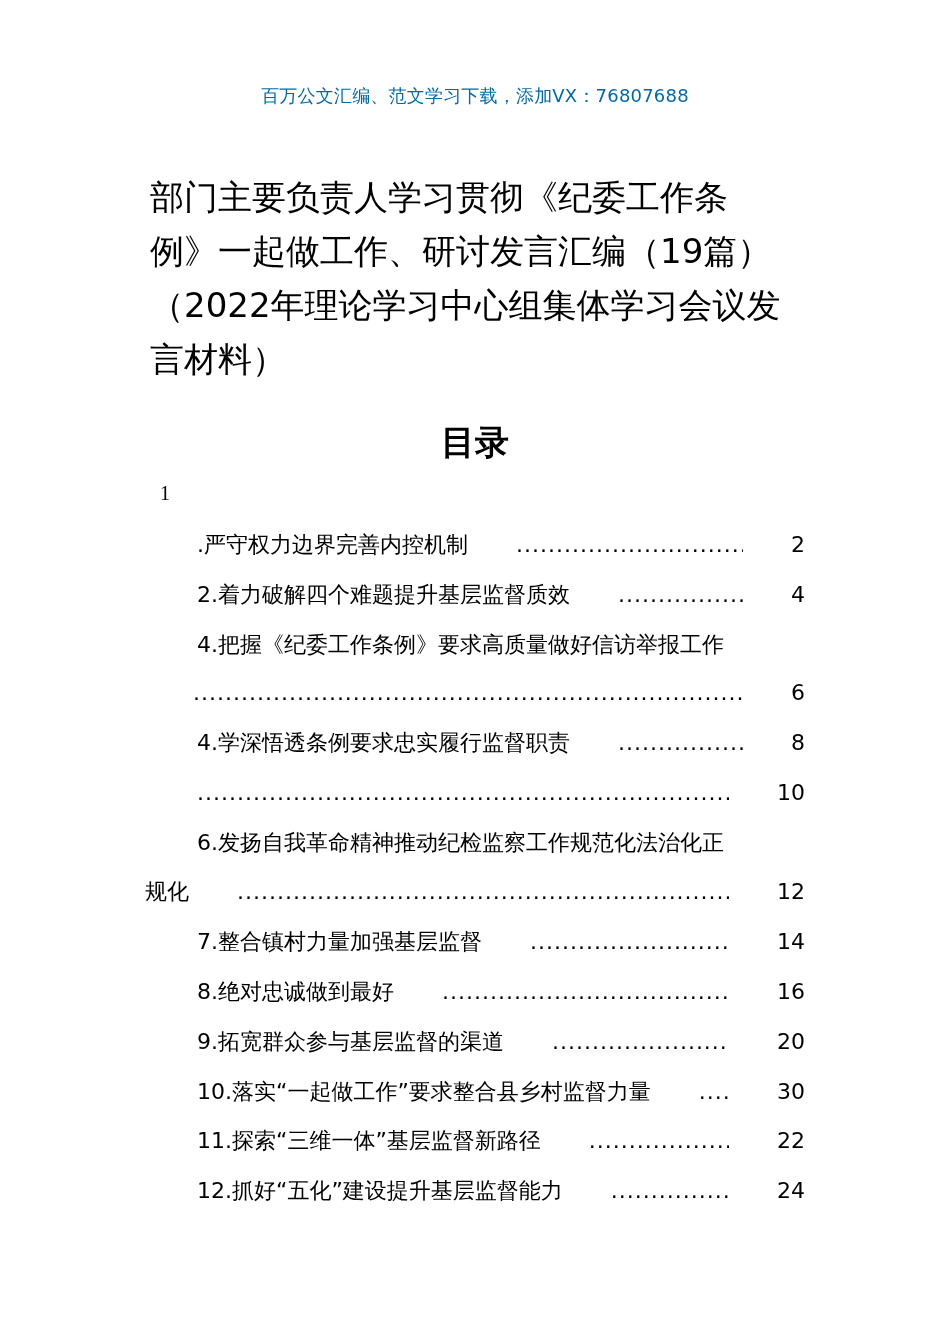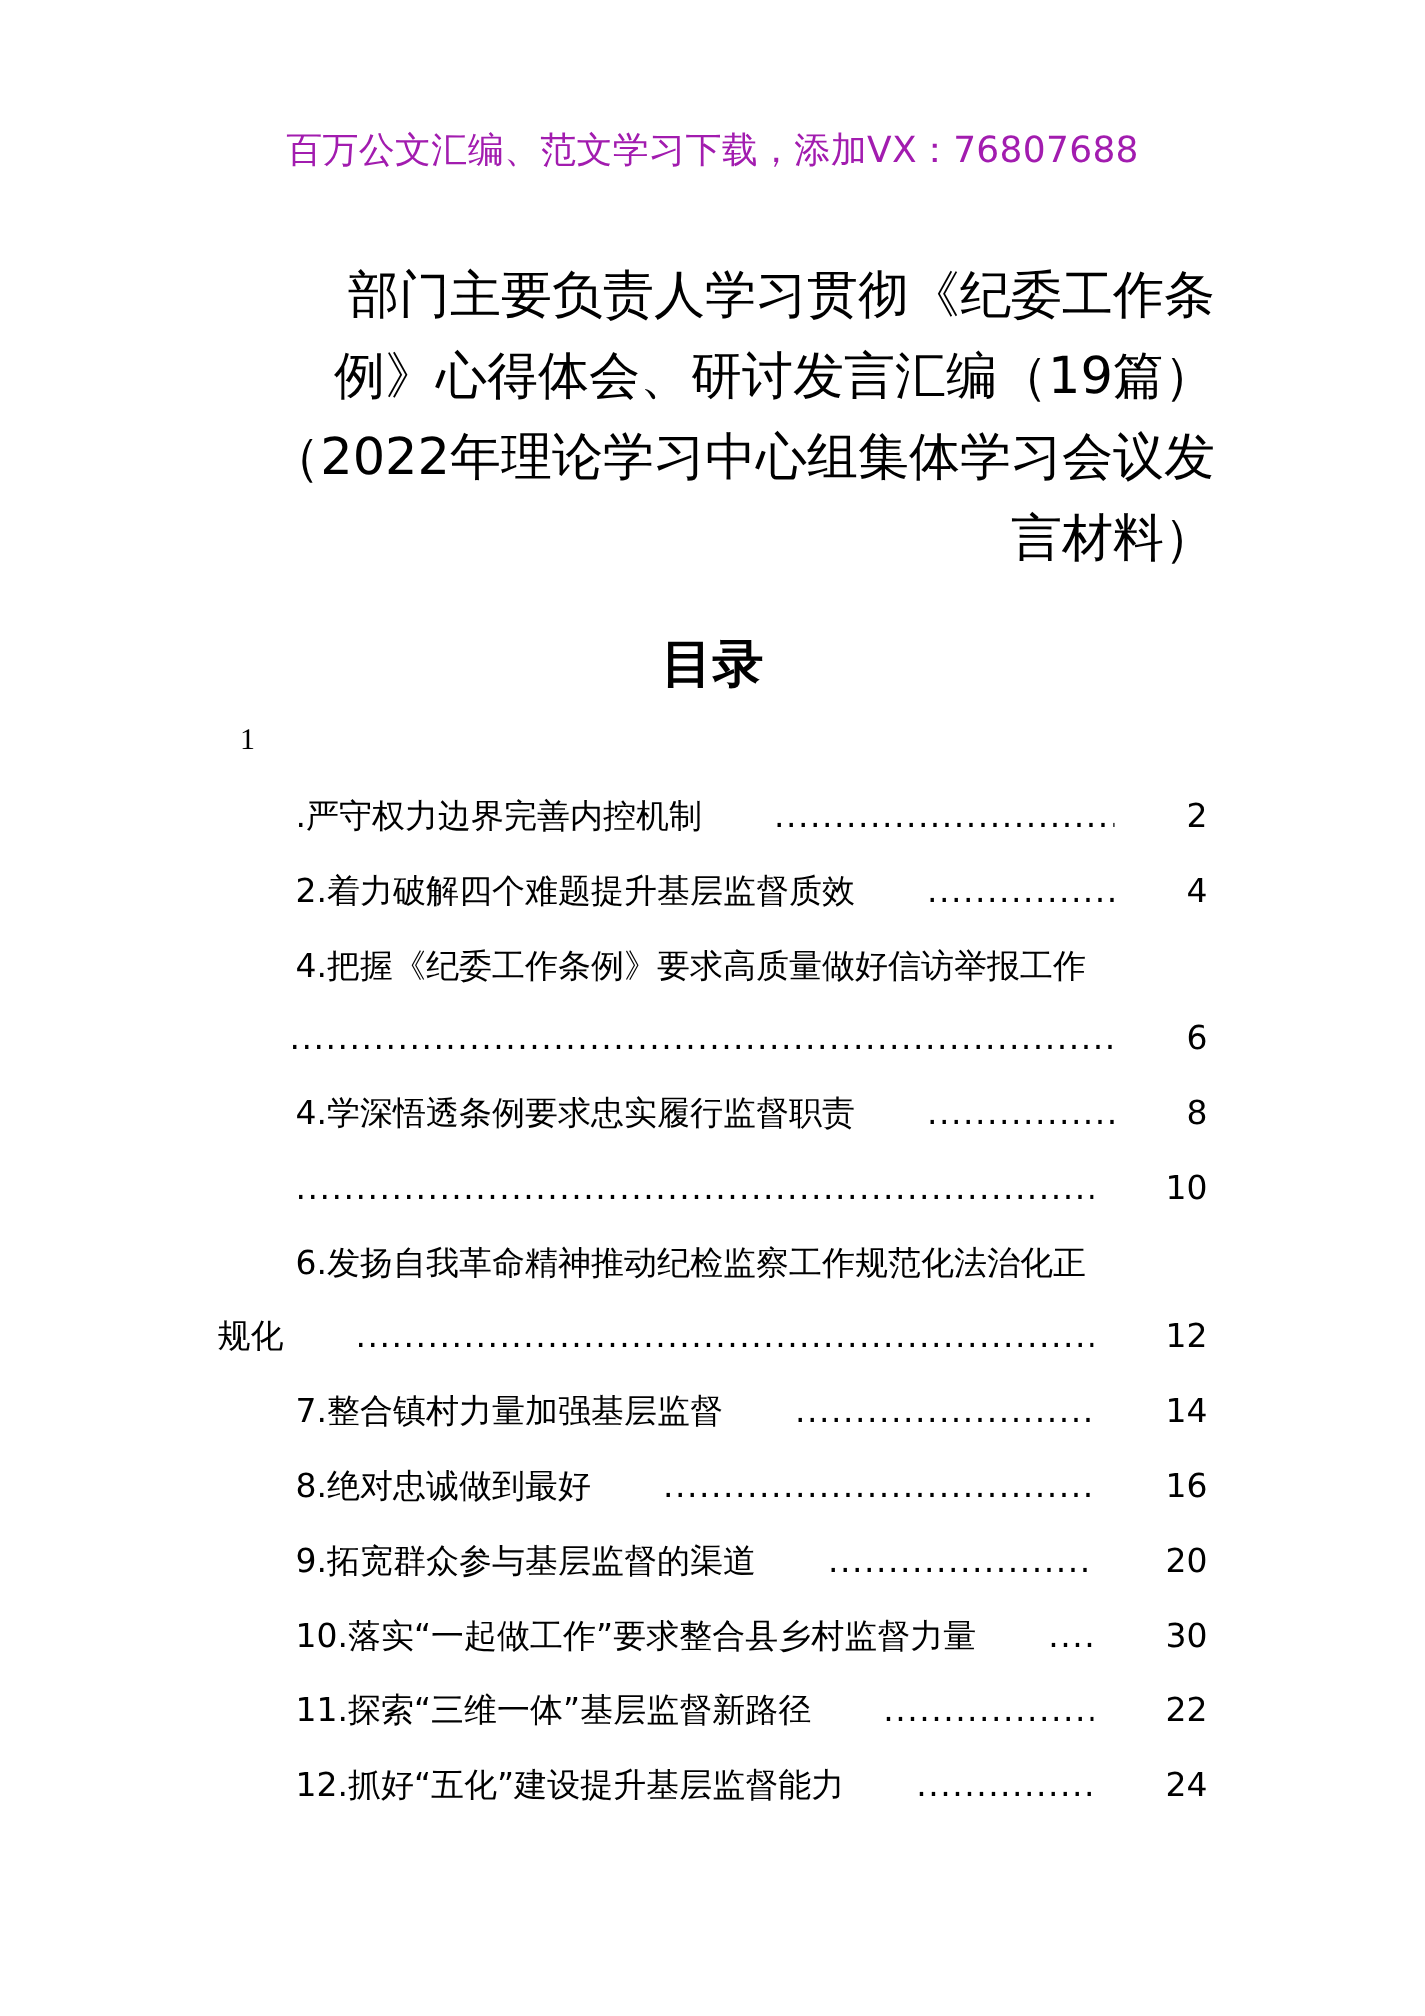--- a/index.html
+++ b/index.html
@@ -1,20 +1,20 @@
 <!DOCTYPE html>
 <html><head>
   <meta charset="utf-8">
   <style>
     html, body { margin: 0; padding: 0; background: #ffffff; }
     body { width: 950px; height: 1344px; position: relative; overflow: hidden;
            font-family: "DejaVu Sans", "Liberation Sans", sans-serif; color: #000; }
     .banner { position: absolute; top: 84px; left: 0; width: 950px; text-align: center;
-              font-size: 24px; color: #a21caf; letter-spacing: 0.2px; }
-    .title { position: absolute; top: 170px; left: 150px; width: 660px; text-align: right;
+              font-size: 18px; color: #0369a1; letter-spacing: 0.2px; }
+    .title { position: absolute; top: 170px; left: 150px; width: 660px; text-align: left;
              font-size: 34px; line-height: 54px; }
     .title div { white-space: nowrap; }
     .toc-heading { position: absolute; top: 420px; left: 0; width: 950px; text-align: center;
                    font-size: 34px; font-weight: bold; }
     .toc-one { position: absolute; top: 482px; left: 160px; font-size: 20px;
                font-family: "Liberation Serif", "DejaVu Serif", serif; }
     .toc { position: absolute; left: 145px; width: 660px; top: 0; }
     .entry { position: absolute; left: 0; width: 660px; font-size: 22px; height: 34px; line-height: 34px; }
     .entry .row { display: flex; align-items: center; white-space: nowrap; gap: 48px; }
     .entry .indent { padding-left: 52px; }
@@ -23,21 +23,21 @@
     .entry .dots::before { content: "........................................................................................................................................................................"; }
     .entry .page { flex: 0 0 auto; }
   </style>
 </head>
 <body>
 
 <div class="banner">百万公文汇编、范文学习下载，添加VX：76807688</div>
 
 <div class="title">
   <div>部门主要负责人学习贯彻《纪委工作条</div>
-  <div>例》心得体会、研讨发言汇编（19篇）</div>
+  <div>例》一起做工作、研讨发言汇编（19篇）</div>
   <div>（2022年理论学习中心组集体学习会议发</div>
   <div>言材料）</div>
 </div>
 
 <div class="toc-heading">目录</div>
 <div class="toc-one">1</div>
 
 <div class="toc">
 
   <div class="entry" style="top:528px">

